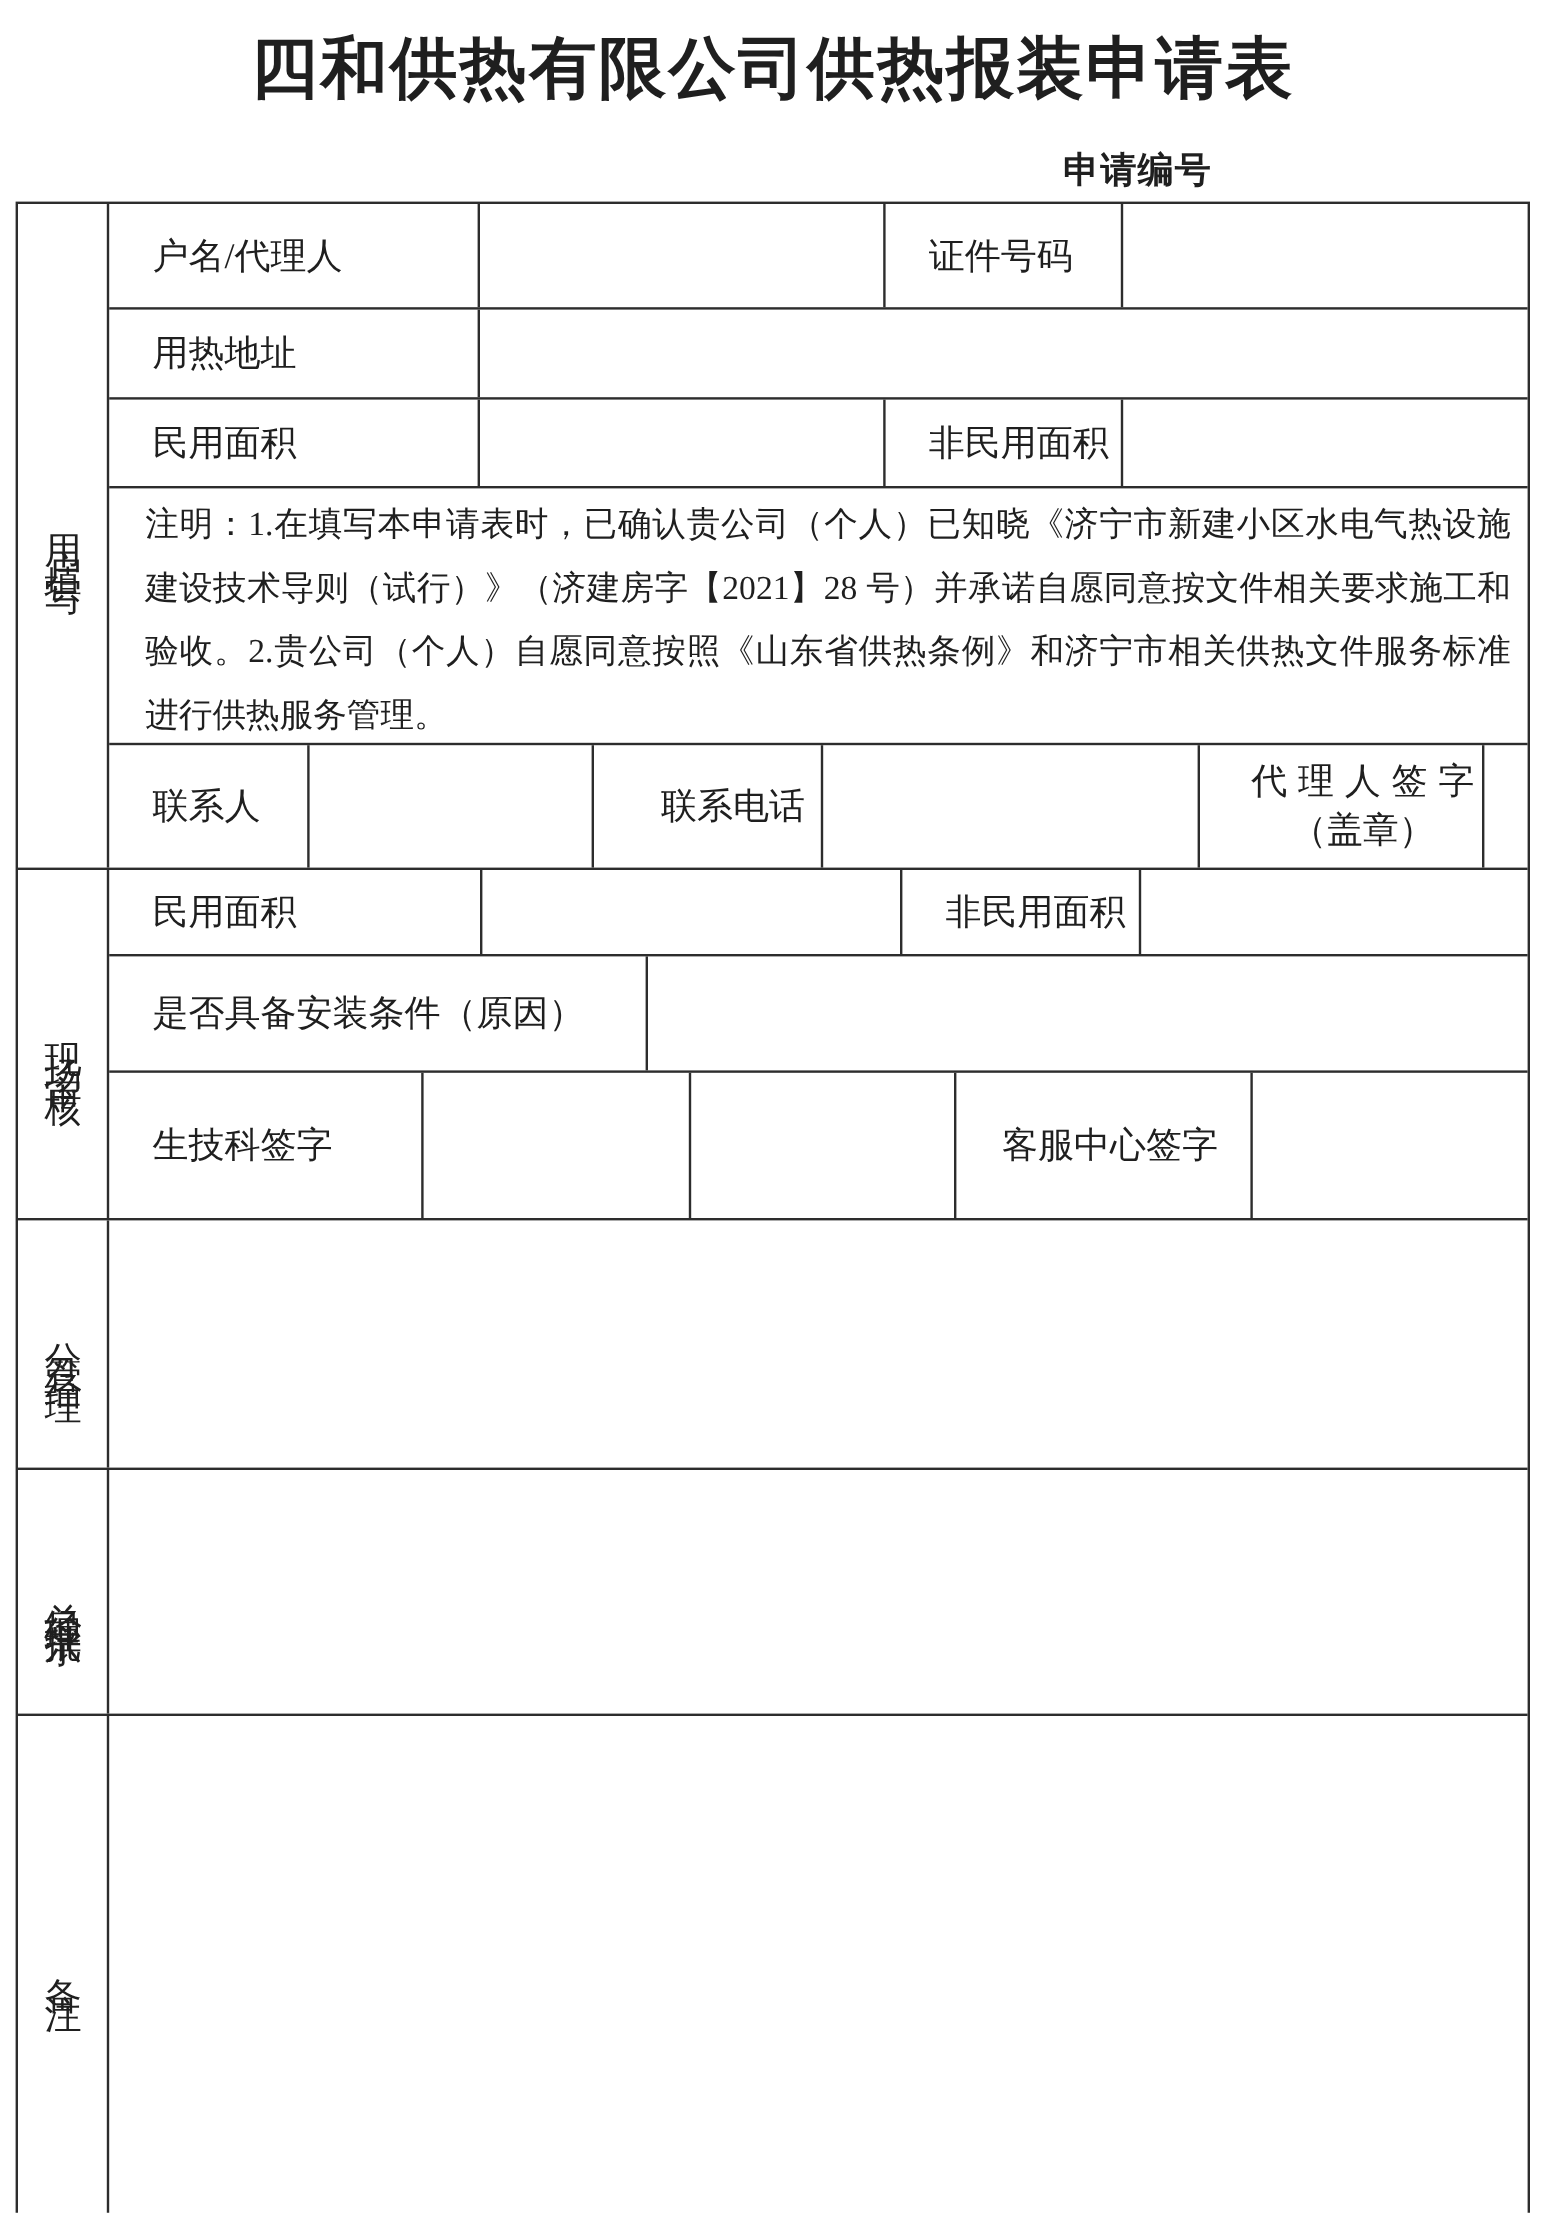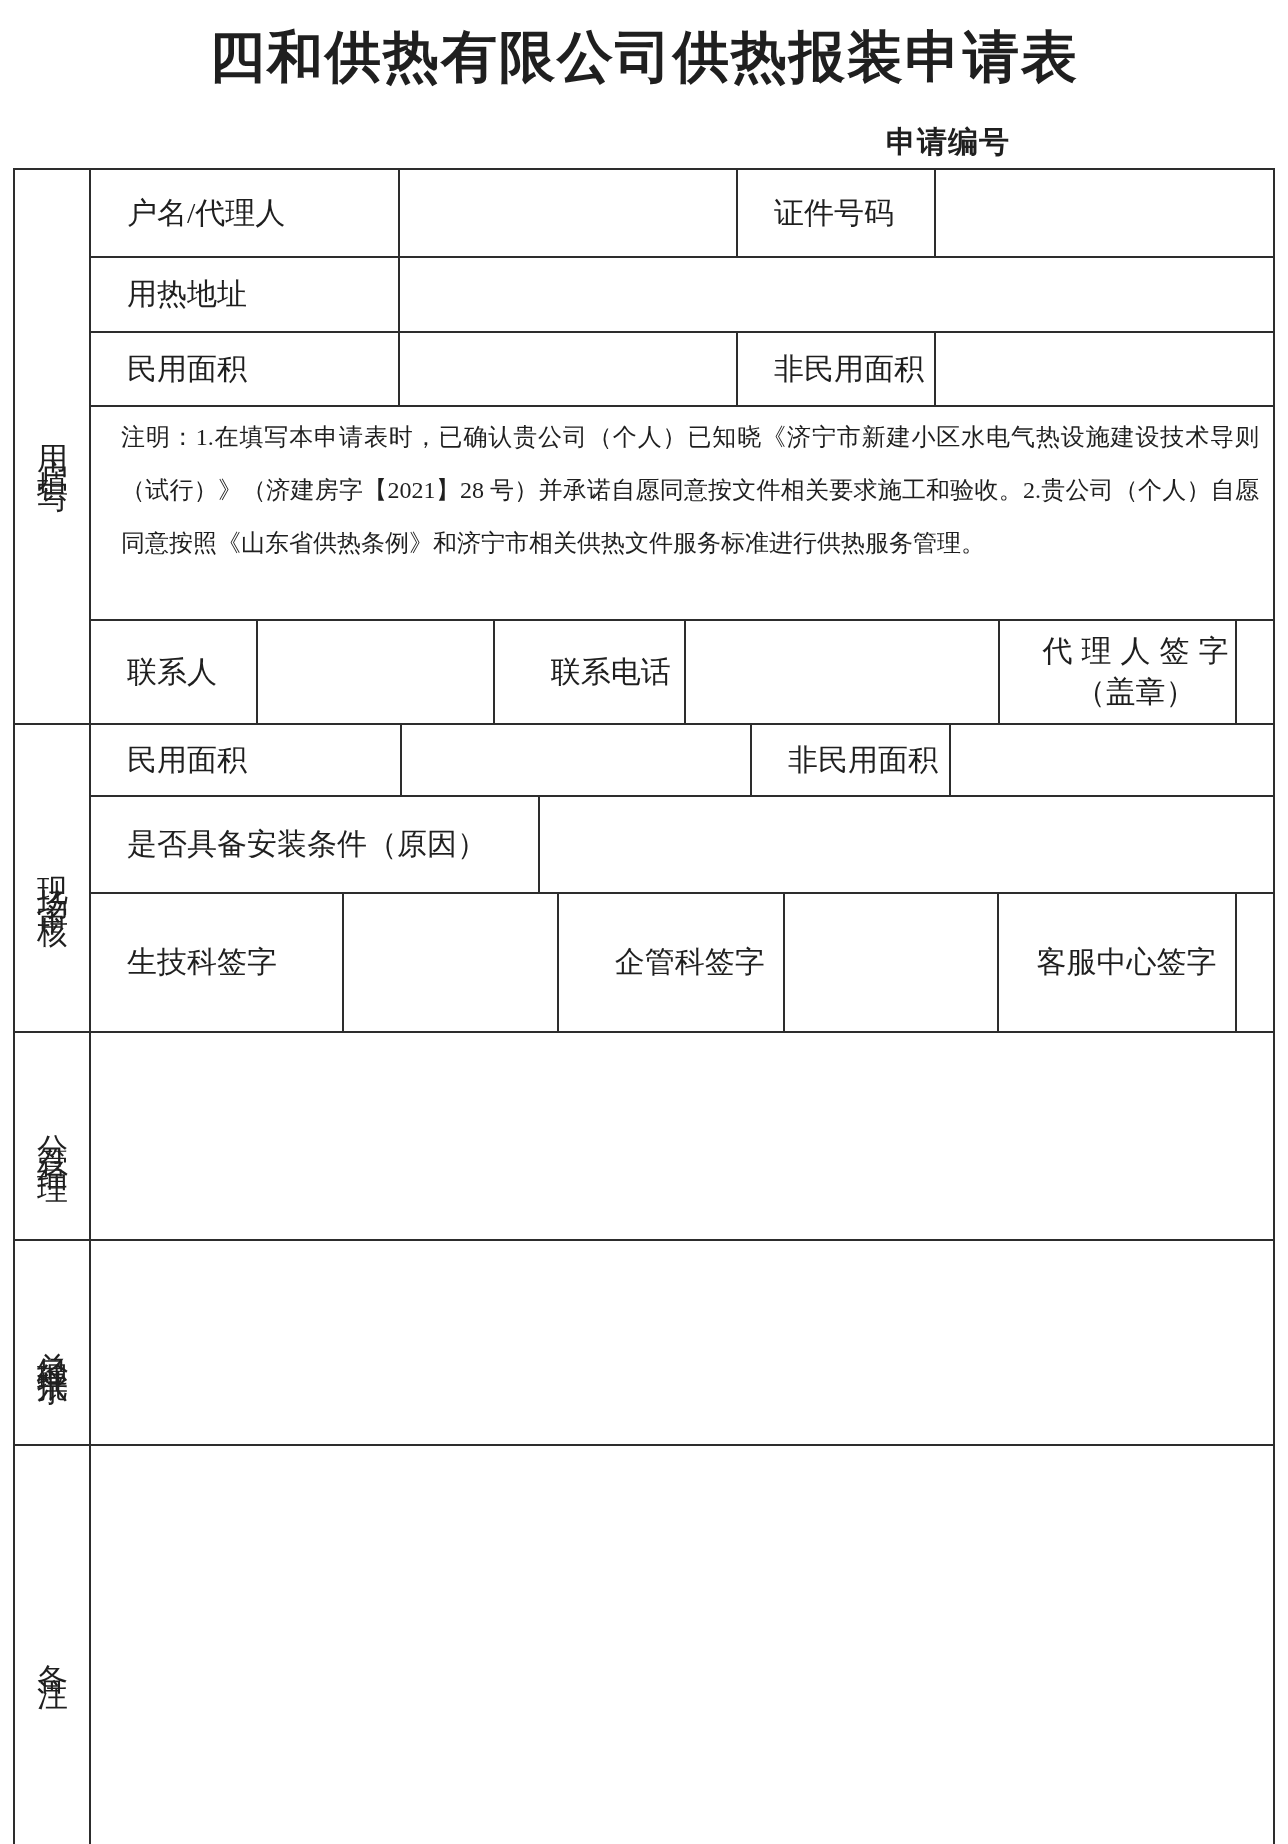--- a/index.html
+++ b/index.html
@@ -70,21 +70,21 @@
     align-items: center;
     padding: 0 6px 0 20px;
     font-size: 30px;
     white-space: nowrap;
     overflow: hidden;
   }
   .blank { flex: 1; }
 
   .notes {
     flex: 1;
-    font-size: 24px;
+    font-size: 28px;
     line-height: 53px;
     padding: 4px 14px 0 14px;
     text-align: justify;
   }
 
   .agent {
     display: flex;
     flex-direction: column;
     align-items: center;
     justify-content: center;
@@ -162,24 +162,23 @@
           <div class="c" style="width:334px"></div>
           <div class="c lbl" style="width:183px">非民用面积</div>
           <div class="c blank"></div>
         </div>
 
         <div class="r" style="height:97px">
           <div class="c lbl" style="width:433px">是否具备安装条件（原因）</div>
           <div class="c blank"></div>
         </div>
 
-        <div class="r" style="height:137px">
+        <div class="r" style="height:121px">
           <div class="c lbl" style="width:246px">生技科签字</div>
           <div class="c" style="width:187px"></div>
-          <div class="c lbl" style="width:198px">企管科签字</div>
           <div class="c" style="width:185px"></div>
           <div class="c lbl" style="width:211px;padding-left:2px">客服中心签字</div>
           <div class="c blank"></div>
         </div>
 
       </div>
     </div>
 
     <div class="sec" style="height:208px">
       <div class="side">

